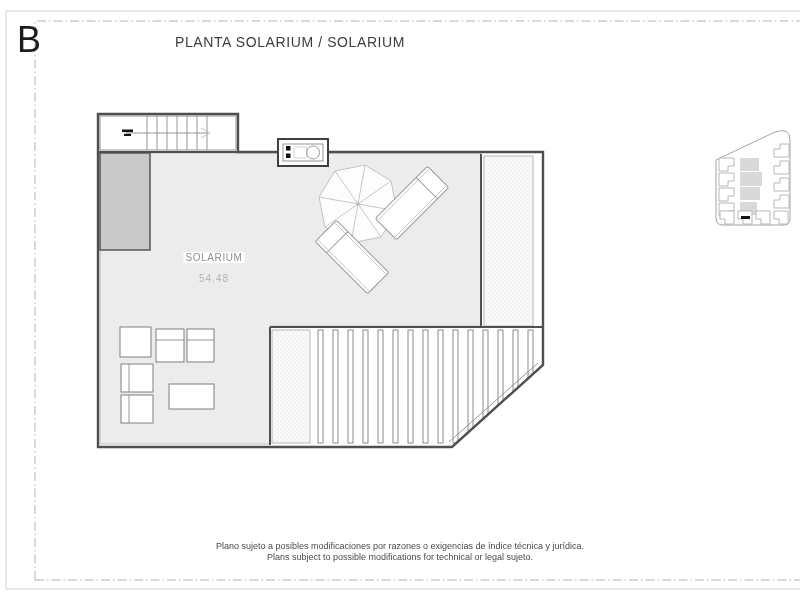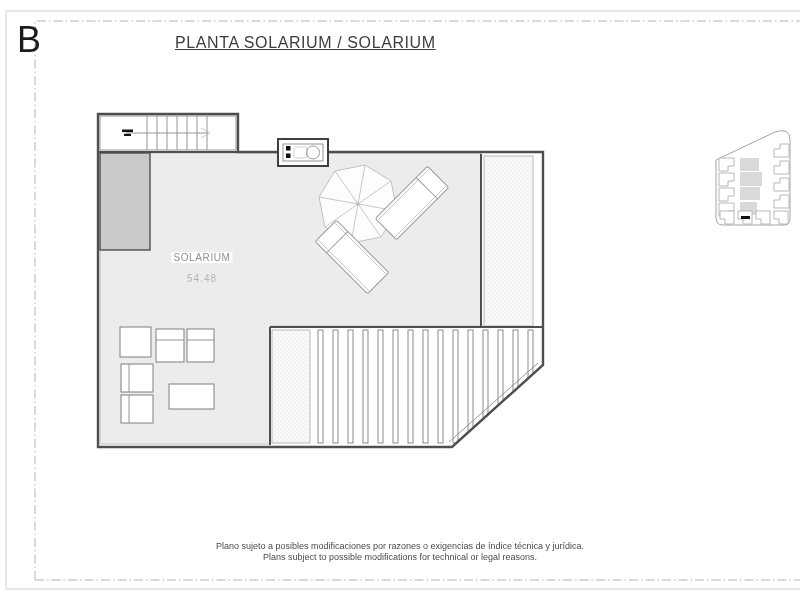--- a/index.html
+++ b/index.html
@@ -19,22 +19,22 @@
   .furn{fill:#ffffff;stroke:#7f7f7f;stroke-width:1;}
   .stip{fill:url(#stipple);stroke:#a8a8a8;stroke-width:0.8;}
   .slat{fill:#ffffff;stroke:#6f6f6f;stroke-width:0.8;}
   .km{fill:#ffffff;stroke:#a3a3a3;stroke-width:1;stroke-linejoin:round;}
   .kmu{fill:#ffffff;stroke:#b0b0b0;stroke-width:0.9;stroke-linejoin:round;}
   .kmg{fill:var(--keymap-highlight);stroke:none;}
   .frame{stroke:#b3b3b3;stroke-width:1;fill:none;stroke-dasharray:9 3 1.5 3;}
   .outer{stroke:#cfcfcf;stroke-width:1;fill:none;}
   .txt{position:absolute;color:var(--text-dark);}
   #blockLetter{left:17px;top:22px;font-size:36px;line-height:36px;color:#1c1c1c;}
-  #pageTitle{left:175px;top:34px;font-size:16px;letter-spacing:0.6px;color:#3d3d3d;text-decoration:underline;}
-  #roomLabel{left:202px;top:247px;transform:translateX(-50%);text-align:center;}
+  #pageTitle{left:175px;top:34px;font-size:14px;letter-spacing:0.6px;color:#3d3d3d;}
+  #roomLabel{left:214px;top:247px;transform:translateX(-50%);text-align:center;}
   #roomLabel .rl1{display:inline-block;background:#fff;padding:0 2px;font-size:10px;
                   letter-spacing:0.6px;color:var(--text-gray);}
   #roomLabel .rl2{display:block;font-size:10px;letter-spacing:1px;color:#b5b5b5;margin-top:8px;}
   #disclaimer{left:0;top:541px;width:800px;text-align:center;font-size:9px;line-height:11px;color:#4a4a4a;}
 </style>
 </head>
 <body>
 
 <div id="sheet">
 
@@ -198,16 +198,16 @@
   <div class="txt" id="blockLetter">B</div>
   <div class="txt" id="pageTitle">PLANTA SOLARIUM / SOLARIUM</div>
 
   <div class="txt" id="roomLabel">
     <span class="rl1">SOLARIUM</span>
     <span class="rl2">54.48</span>
   </div>
 
   <div class="txt" id="disclaimer">
     <div>Plano sujeto a posibles modificaciones por razones o exigencias de índice técnica y jurídica.</div>
-    <div>Plans subject to possible modifications for technical or legal reasons.</div>
+    <div>Plans subject to possible modifications for technical or legal sujeto.</div>
   </div>
 
 </div>
 
 </body></html>

